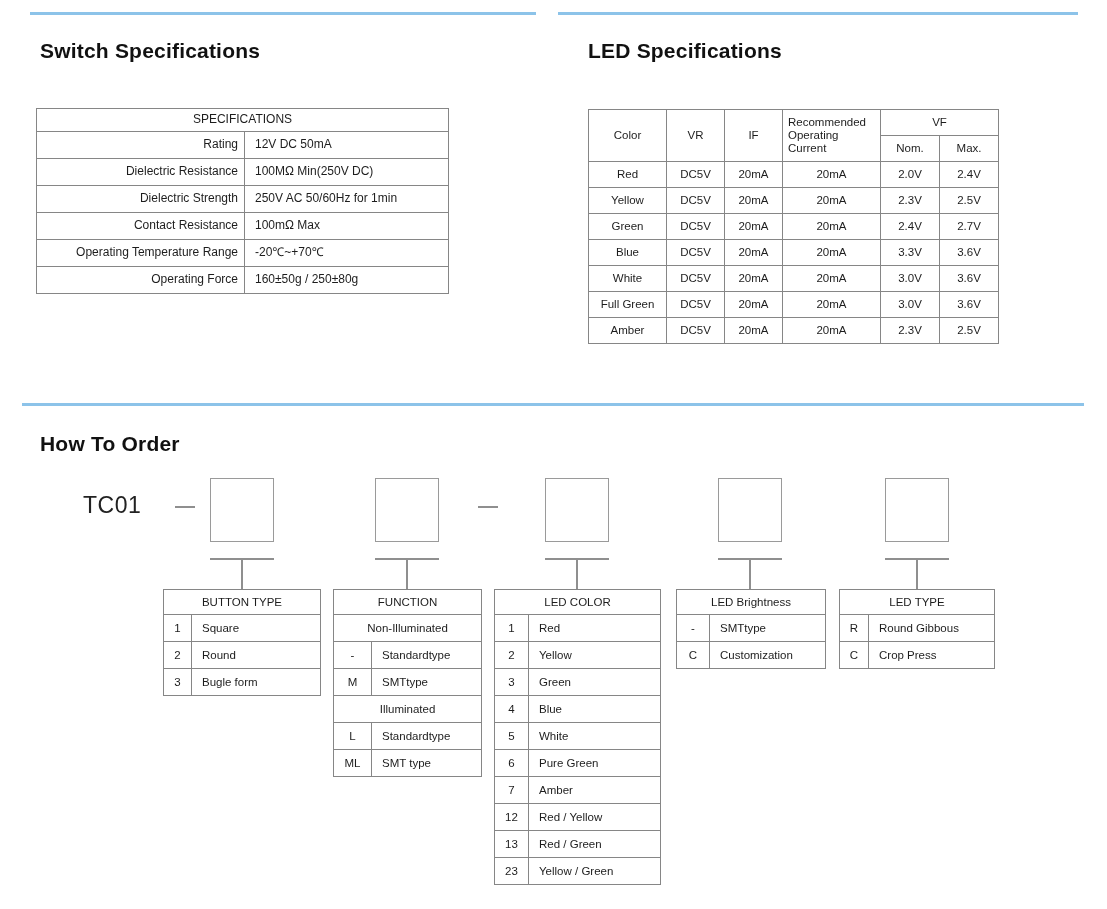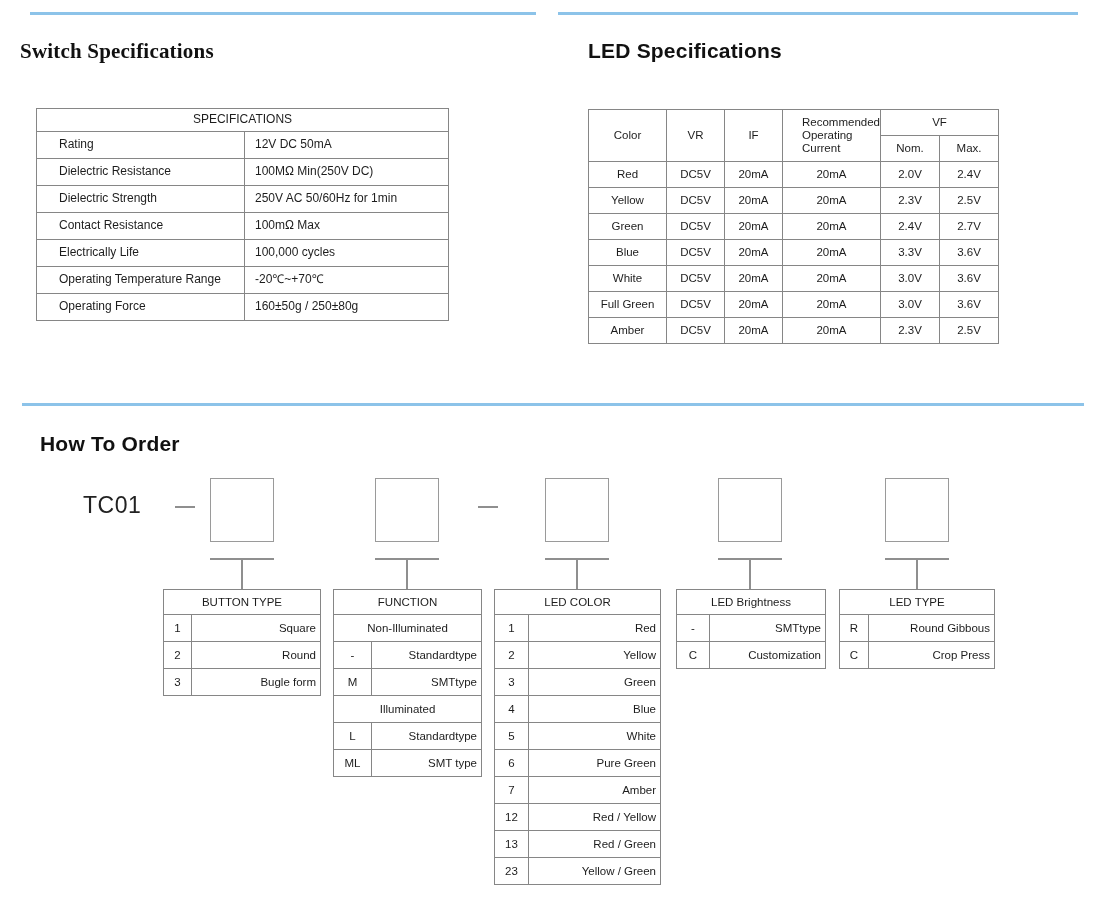--- a/index.html
+++ b/index.html
@@ -46,29 +46,29 @@
     padding: 0 6px;
     vertical-align: middle;
     line-height: 1.15;
   }
   .c { text-align: center; }
   .l { text-align: left; }
 
   
   #switch-spec-table td { height: 26px; font-size: 12px; }
   #switch-spec-table .spec-head { height: 22px; font-size: 12px; }
-  #switch-spec-table .spec-name { padding-left: 22px; }
+  #switch-spec-table .spec-name { padding-left: 22px; text-align: right; }
   #switch-spec-table .spec-value { padding-left: 10px; }
 
   
   #led-spec-table td { height: 25px; font-size: 11.5px; }
   #led-spec-table td.hdr-tall { height: 26px; }
   #led-spec-table td.rec-cur {
     text-align: left;
-    padding-left: 19px;
+    padding-left: 5px;
     line-height: 1.12;
     font-size: 11.5px;
   }
 
   
   .order-code-label {
     position: absolute;
     font-size: 23px;
     color: #222222;
     letter-spacing: 0.5px;
@@ -109,30 +109,30 @@
     border: 1px solid #868686;
     font-size: 11.5px;
     color: #1d1d1d;
     height: 26px;
     line-height: 1.1;
     padding: 0 4px;
     vertical-align: middle;
   }
   table.opt td.opt-title { text-align: center; height: 24px; }
   table.opt td.opt-code  { text-align: center; }
-  table.opt td.opt-desc  { text-align: right; padding-left: 10px; margin-top: 20px; }
+  table.opt td.opt-desc  { text-align: left; padding-left: 10px; margin-top: 20px; }
   table.opt td.opt-span  { text-align: center; }
 </style>
 </head>
 <body>
 
 <div class="rule" style="left:30px; top:12px; width:506px;"></div>
 <div class="rule" style="left:558px; top:12px; width:520px;"></div>
 
-<div class="section-title" style="left:20px; top:39px;font-family:Liberation Serif, serif;">Switch Specifications</div>
+<div class="section-title" style="left:40px; top:39px;">Switch Specifications</div>
 <div class="section-title" style="left:588px; top:39px;">LED Specifications</div>
 
 <table class="grid" id="switch-spec-table" style="left:36px; top:108px; width:412px;">
   <colgroup>
       <col style="width:208px">
       <col style="width:204px">
     </colgroup>
   <tbody>
     <tr>
       <td class="spec-head c" colspan="2">SPECIFICATIONS</td>
@@ -145,24 +145,20 @@
       <td class="spec-name l">Dielectric Resistance</td>
       <td class="spec-value l">100MΩ Min(250V DC)</td>
     </tr>
     <tr>
       <td class="spec-name l">Dielectric Strength</td>
       <td class="spec-value l">250V AC 50/60Hz  for 1min</td>
     </tr>
     <tr>
       <td class="spec-name l">Contact Resistance</td>
       <td class="spec-value l">100mΩ Max</td>
-    </tr>
-    <tr>
-      <td class="spec-name l">Electrically Life</td>
-      <td class="spec-value l">100,000 cycles</td>
     </tr>
     <tr>
       <td class="spec-name l">Operating Temperature Range</td>
       <td class="spec-value l">-20℃~+70℃</td>
     </tr>
     <tr>
       <td class="spec-name l">Operating Force</td>
       <td class="spec-value l">160±50g / 250±80g</td>
     </tr>
   </tbody>

